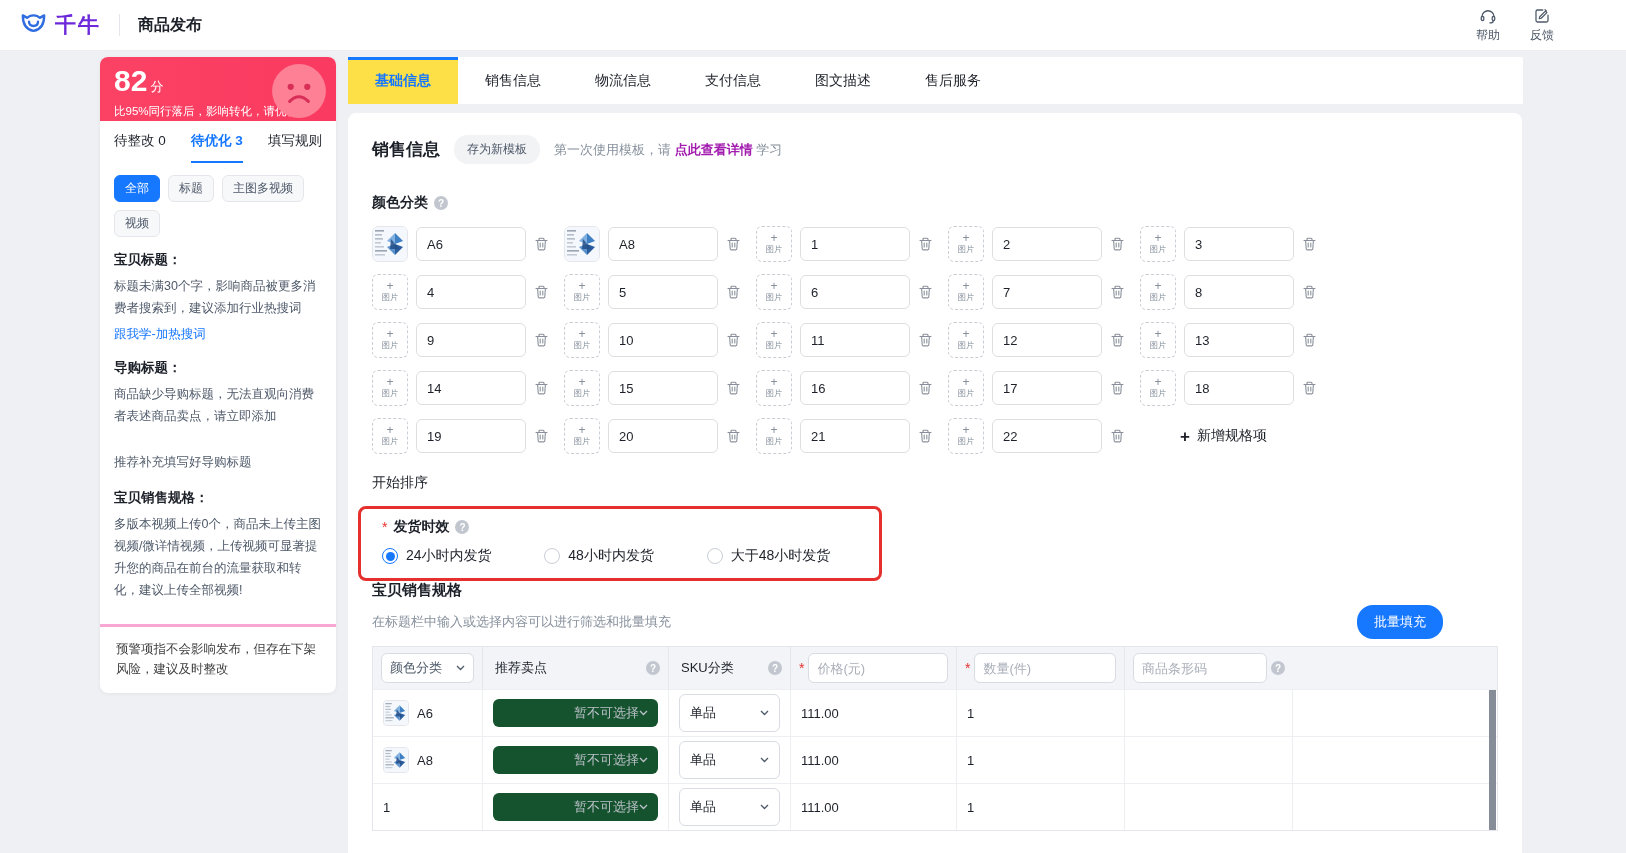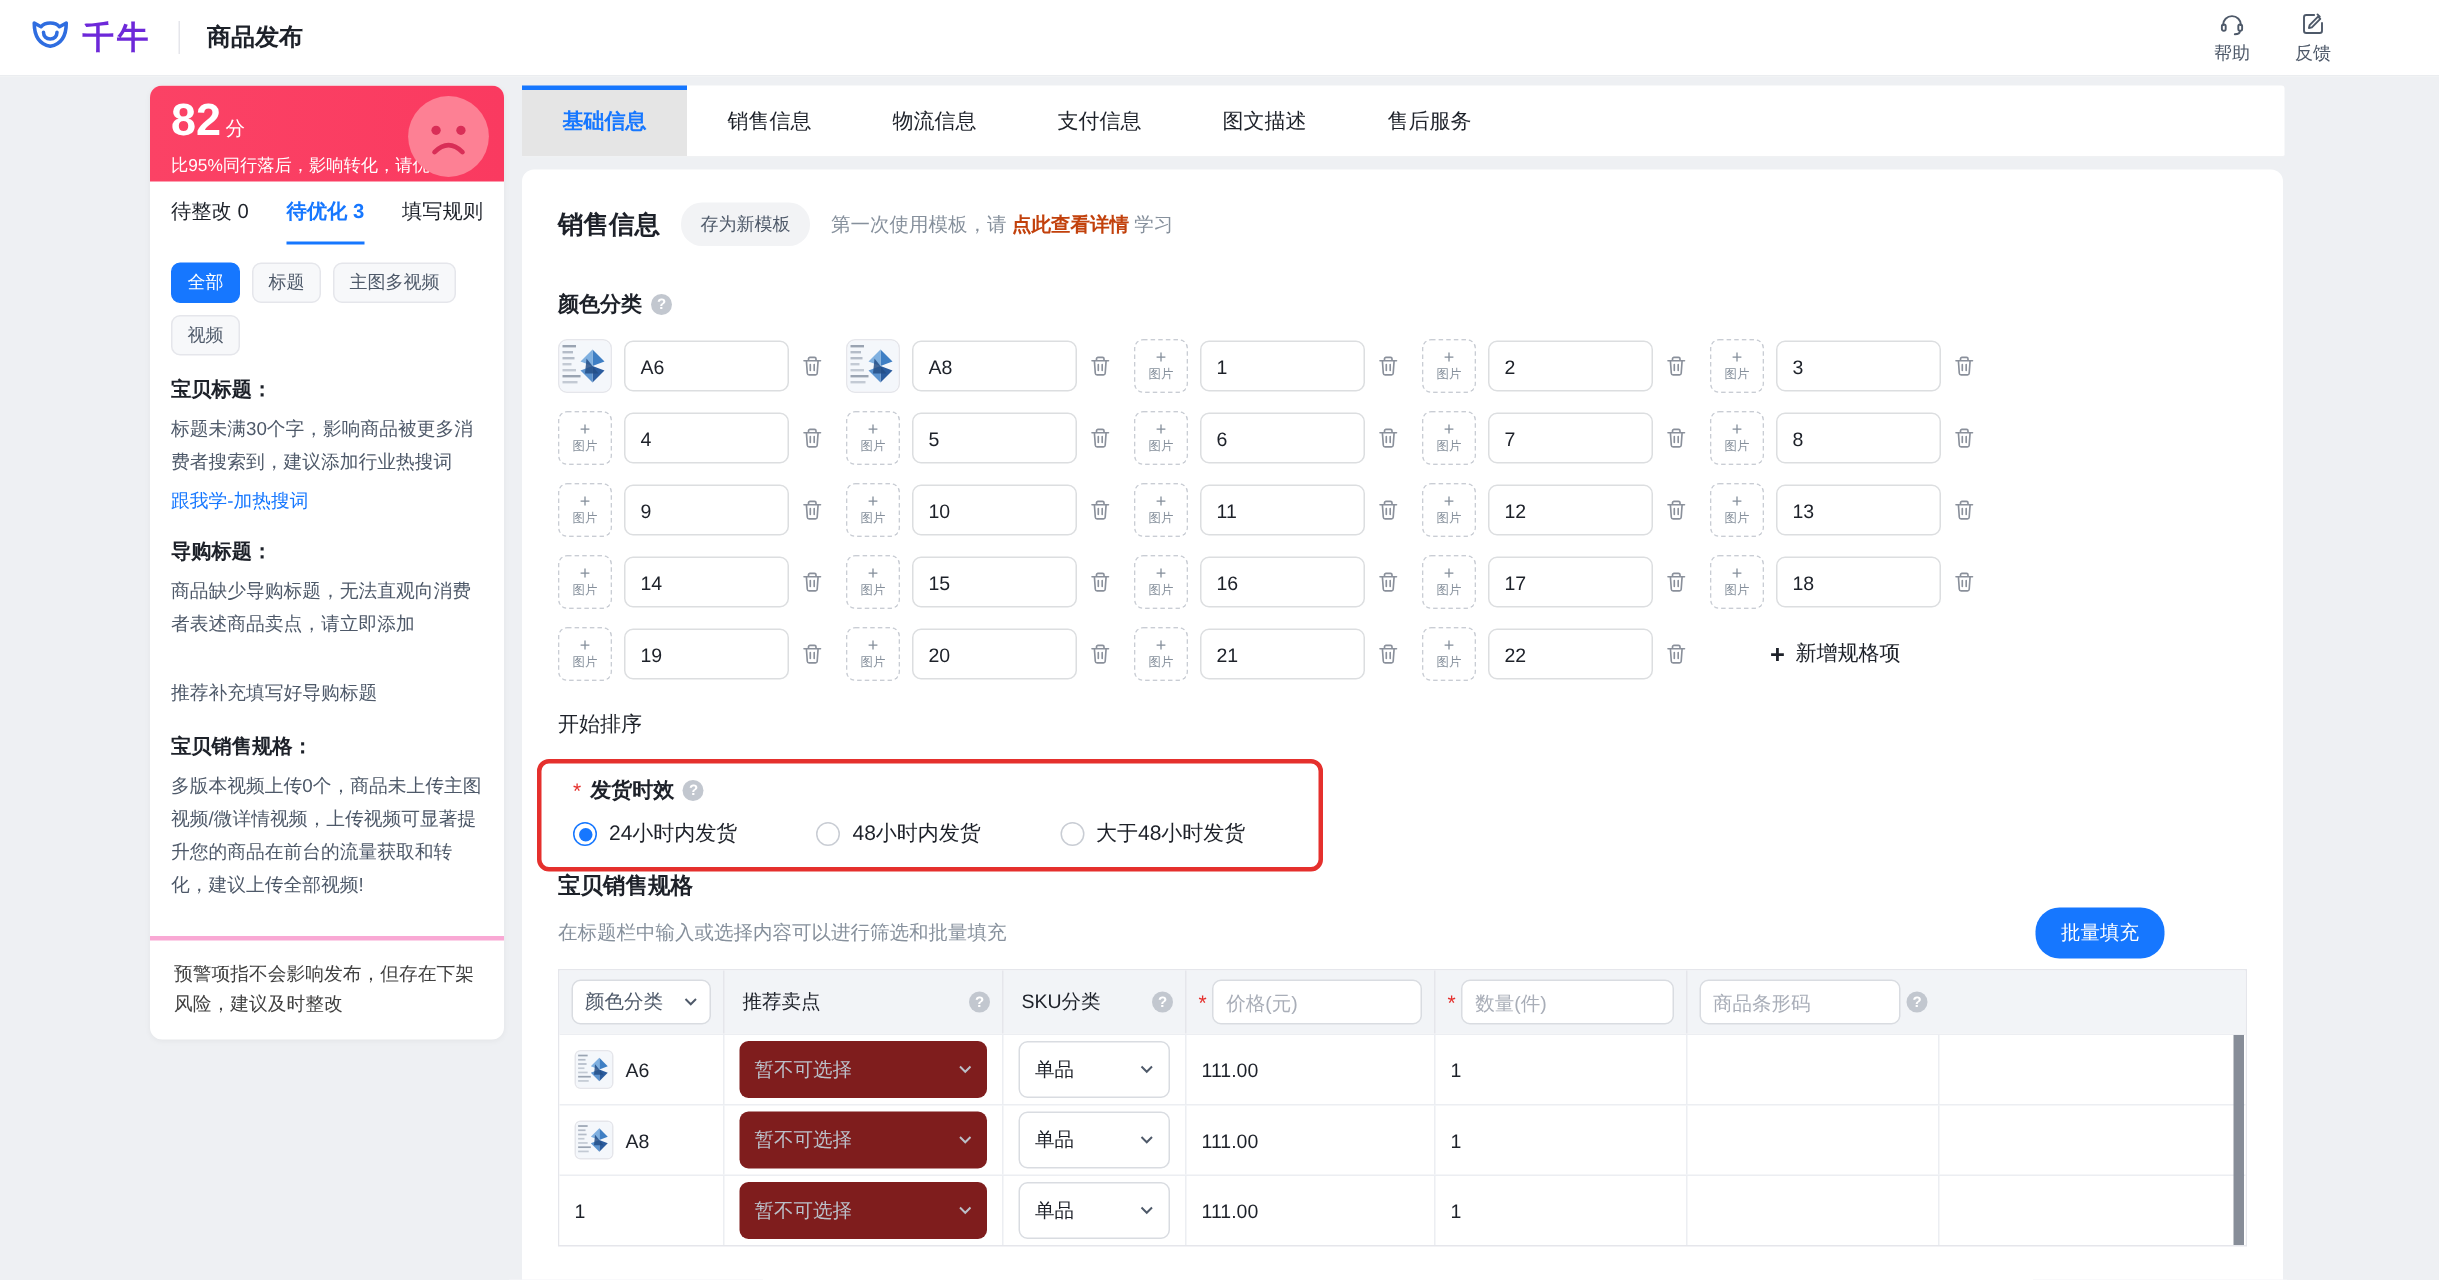--- a/index.html
+++ b/index.html
@@ -40,31 +40,31 @@
   .sb-extra { font-size:12.5px; color:#4e5969; line-height:1.75;margin-top:24px; }
   .sb-link { font-size:12.5px; color:#1677ff; margin-top:6px; display:inline-block; cursor:pointer; }
   .sb-warning { border-top:3px solid #f9a8d4; padding:12px 14px 14px 16px; font-size:12.5px;
     color:#404040; line-height:1.6; }
 
   
   .main-tabs { position:absolute; left:348px; top:57px; width:1175px; height:48px; background:#fff;
     display:flex; border-bottom:1px solid #f0f1f3; border-radius:2px; }
   .main-tab { padding:0 27px; display:flex; align-items:center; font-size:14px; color:#1d2129;
     cursor:pointer; position:relative; }
-  .main-tab.active { background:#e5e5e5; color:#1677ff; font-weight:bold; }
+  .main-tab.active { background:#fde047; color:#1677ff; font-weight:bold; }
   .main-tab.active::before { content:''; position:absolute; left:0; top:0; right:0; height:3px; background:#1677ff; }
 
   
   .main-card { position:absolute; left:348px; top:113px; width:1174px; height:740px; background:#fff;
     border-radius:8px 8px 0 0; padding:22px 24px; overflow:hidden; }
   .sec-title-row { display:flex; align-items:center; gap:14px; }
   .sec-title { font-size:17px; font-weight:bold; }
   .tpl-chip { font-size:12px; color:#4e5969; background:#f2f3f5; border-radius:14px; padding:6px 13px; cursor:pointer; }
   .tpl-hint { font-size:13px; color:#86909c; }
-  .tpl-hint .link { color:#c2410c; font-weight:bold; cursor:pointer; }
+  .tpl-hint .link { color:#a21caf; font-weight:bold; cursor:pointer; }
 
   .field-label-row { display:flex; align-items:center; gap:6px; margin-top:30px; }
   .field-label { font-size:14px; font-weight:bold; color:#1d2129; }
   .qicon { width:14px; height:14px; border-radius:50%; background:#c2c7cf; color:#fff; font-size:10px;
     display:inline-flex; align-items:center; justify-content:center; font-weight:bold; cursor:pointer; flex:0 0 auto;}
 
   .spec-grid { margin-top:14px; width:1128px; display:flex; flex-wrap:wrap; row-gap:12px; align-items:center;}
   .spec-item { flex:0 0 192px; display:flex; align-items:center; height:36px; }
   .thumb { width:36px; height:36px; border:1px solid #e5e6eb; border-radius:6px; overflow:hidden;
     background:#fff; flex:0 0 auto; cursor:pointer; }
@@ -109,22 +109,22 @@
     display:flex; align-items:center; justify-content:space-between; padding:0 8px; font-size:13px; color:#4e5969; cursor:pointer;}
   .hlabel { font-size:13px; color:#1d2129; flex:1; padding-left:4px;}
   .hinput { flex:1; height:30px; border:1px solid #d9dce1; border-radius:6px; padding:0 8px; font-size:13px;
     color:#1d2129; outline:none; min-width:0; font-family:inherit; background:#fff;}
   .hinput::placeholder { color:#a9aeb8; }
   .t-body-row { height:47px; border-top:1px solid #eceef2; background:#fff; }
   .t-body-row > div { border-right:1px solid #eceef2; display:flex; align-items:center; padding:0 10px; gap:8px; overflow:hidden;}
   .t-body-row > div:last-child { border-right:none; }
   .row-thumb { width:26px; height:26px; border:1px solid #e5e6eb; border-radius:4px; overflow:hidden; flex:0 0 auto;}
   .cell-name { font-size:13px; color:#1d2129; }
-  .sel-disabled { flex:1; height:38px; background:#7f1d1d; border-radius:6px; display:flex; align-items:center;
-    justify-content:space-between; padding:0 10px; font-size:13px; color:#bbc0c9; }
+  .sel-disabled { flex:1; height:28px; background:#14532d; border-radius:6px; display:flex; align-items:center;
+    justify-content:flex-end; padding:0 10px; font-size:13px; color:#bbc0c9; }
   .sel-normal { flex:1; height:38px; background:#fff; border:1px solid #d9dce1; border-radius:6px; display:flex;
     align-items:center; justify-content:space-between; padding:0 10px; font-size:13px; color:#1d2129; cursor:pointer; }
   .cell-text { font-size:13px; color:#1d2129; }
   .v-scrollbar { position:absolute; right:1px; top:43px; bottom:0; width:7px; background:#878d98; }
 </style>
 </head>
 <body>
 
 <svg width="0" height="0" style="position:absolute">
   <defs>

